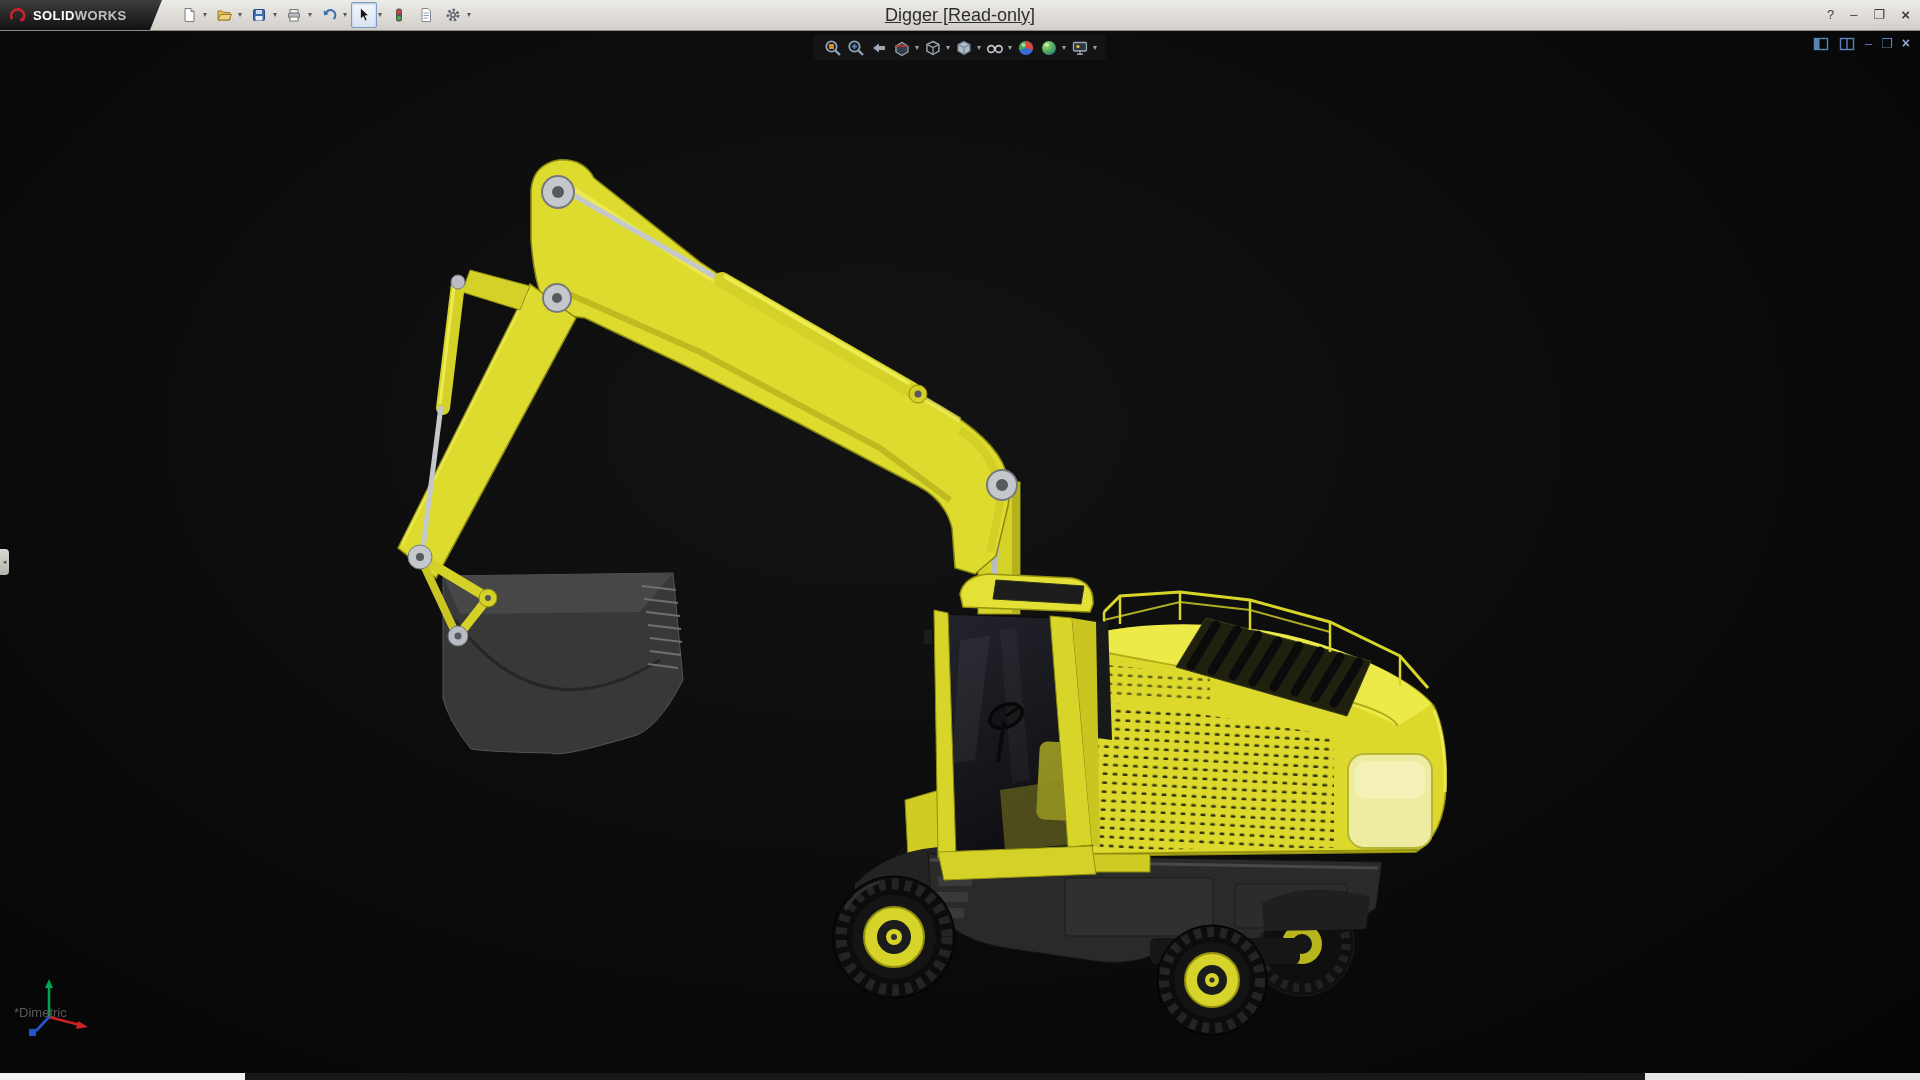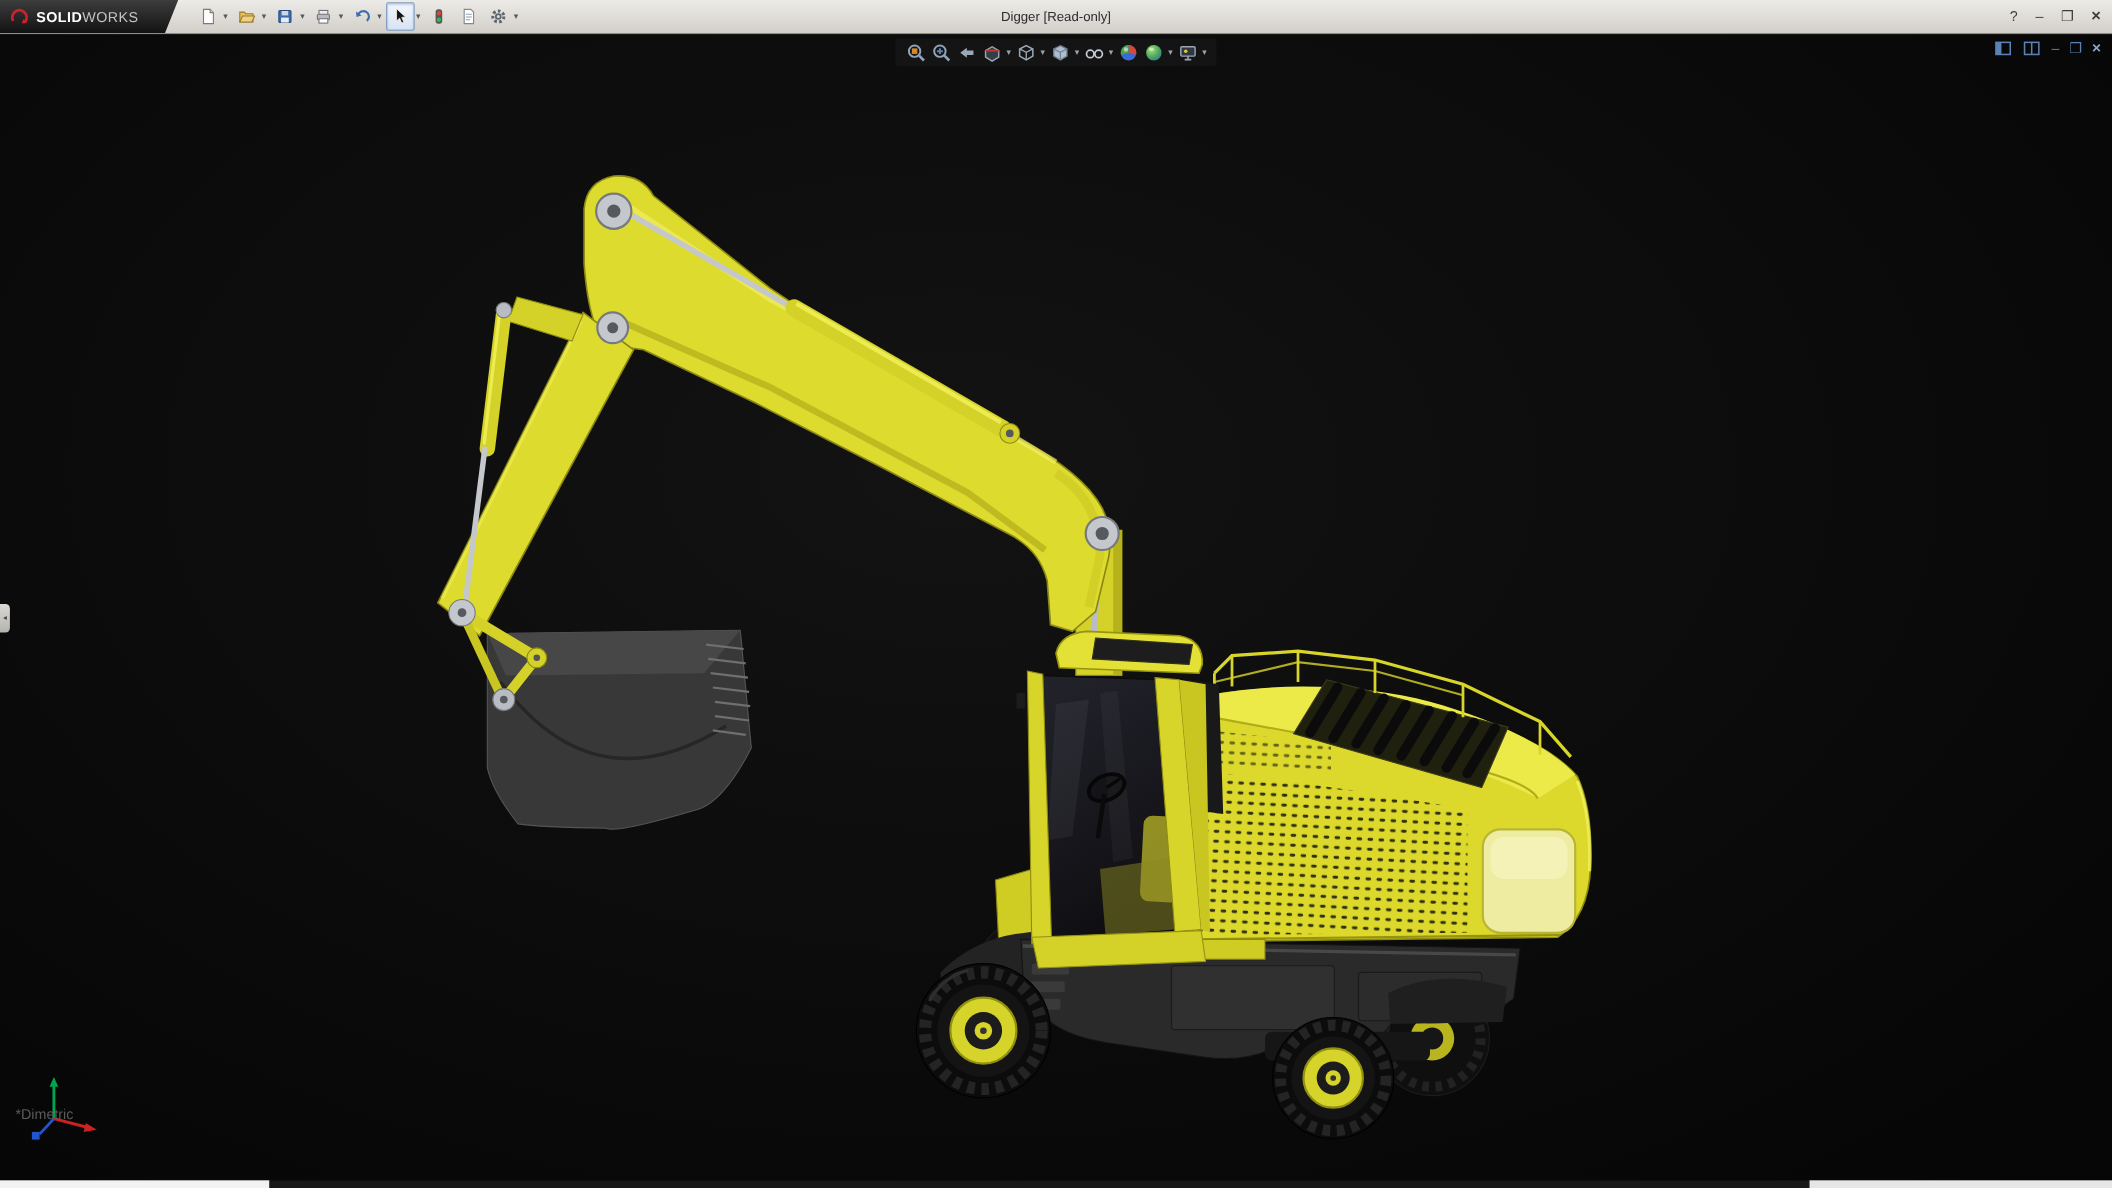--- a/index.html
+++ b/index.html
@@ -17,35 +17,35 @@
   }
   .logo{
     height:30px;width:162px;flex:0 0 auto;
     background:linear-gradient(#3d3d3d,#121212);
     clip-path:polygon(0 0,100% 0,calc(100% - 12px) 100%,0 100%);
     display:flex;align-items:center;gap:5px;padding-left:8px;box-sizing:border-box;
     cursor:pointer;
   }
   .brand{font-size:13px;letter-spacing:.4px;white-space:nowrap;}
   .brand .b1{color:#ffffff;font-weight:bold;}
-  .brand .b2{color:#c2c2c2;font-weight:normal;}
+  .brand .b2{color:#c2c2c2;font-weight:bold;}
   .qat{display:flex;align-items:center;margin-left:14px;gap:1px;}
   .tool{
     width:24px;height:24px;display:flex;align-items:center;justify-content:center;
     border:1px solid transparent;border-radius:2px;cursor:pointer;
   }
   .tool.active{
     border:1px solid #7a9cc4;
     background:linear-gradient(#f3f7fc,#d8e3f1);
     box-shadow:inset 0 1px 2px rgba(60,90,130,.35);
   }
   .chev{font-size:8px;color:#5a5a5a;margin:0 3px 0 0;cursor:pointer;line-height:24px;}
   .tb-title{
     position:absolute;left:50%;transform:translateX(-50%);
-    font-size:12px;color:#2d2d2d;white-space:nowrap;
+    font-size:18px;color:#2d2d2d;white-space:nowrap;text-decoration:underline;
   }
   .tb-right{
     position:absolute;right:10px;top:0;height:30px;
     display:flex;align-items:center;gap:16px;
   }
   .tb-right span{font-size:13px;color:#3c3c3c;cursor:pointer;line-height:30px;}
   .tb-right .wc-close{font-size:15px;font-weight:bold;}
 
   
   .viewport{

